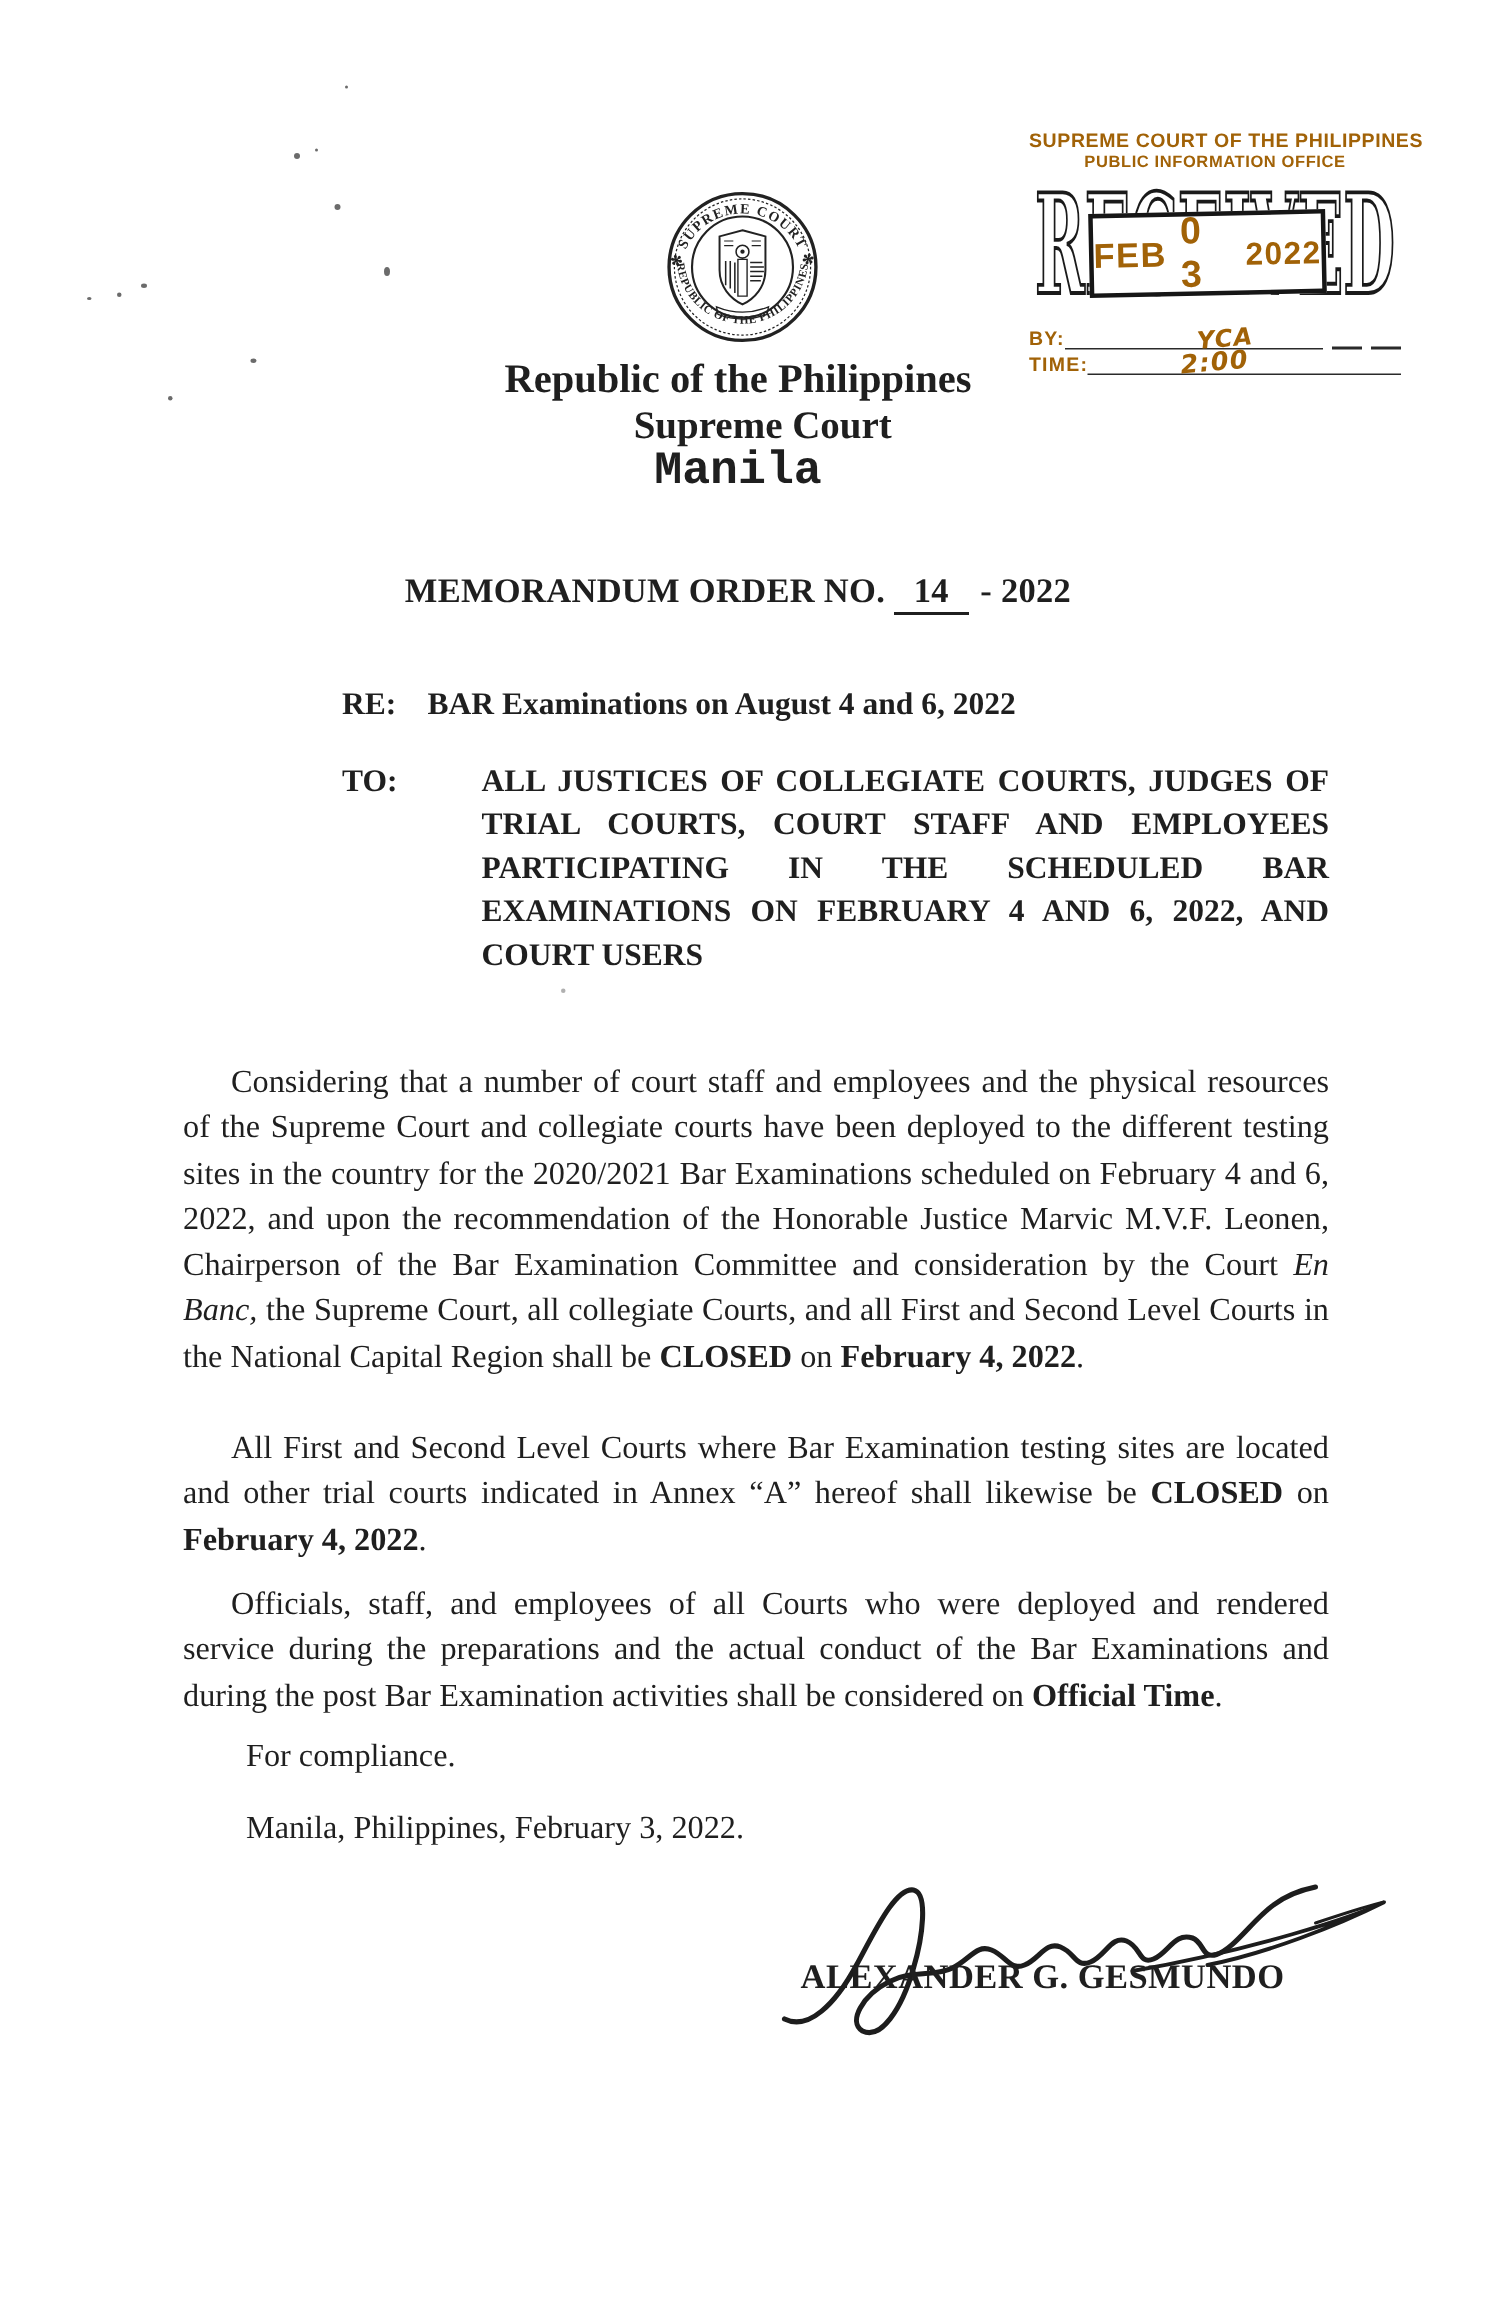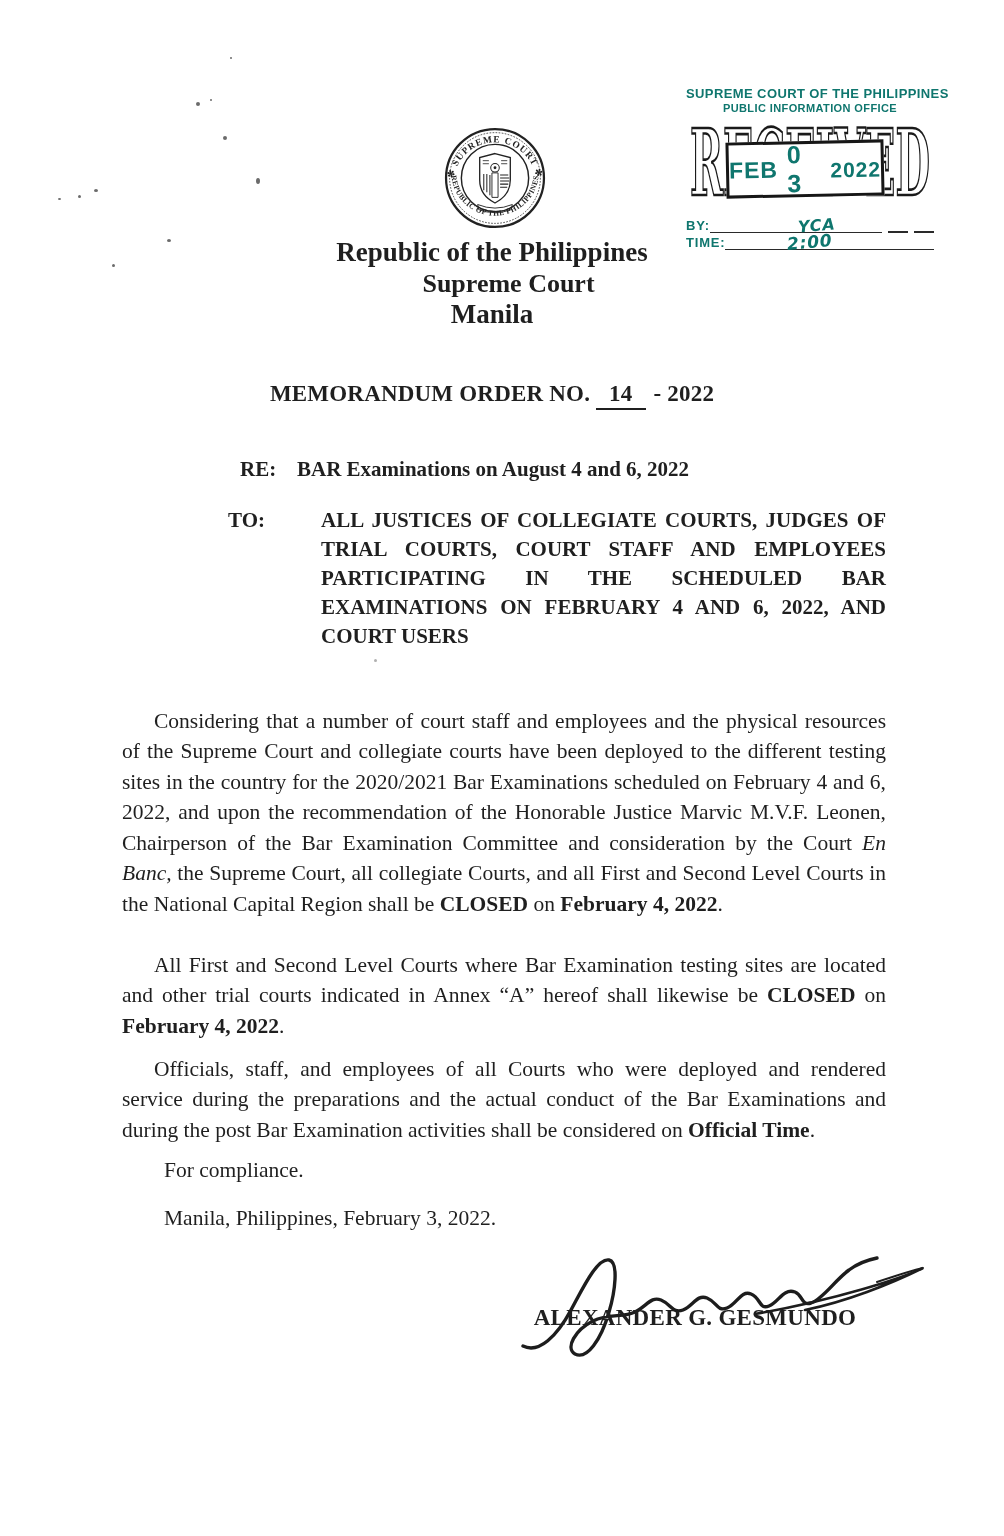--- a/index.html
+++ b/index.html
@@ -7,21 +7,21 @@
     position:relative; width:1004px; height:1536px; margin:0 auto;
     background:#ffffff; overflow:hidden;
     font-family:"Liberation Serif", serif; color:#1f1f1f;
   }
   .speck { position:absolute; background:#3a3a3a; border-radius:50%; opacity:.75; }
 
   
   .seal { position:absolute; left:444px; top:126px; width:102px; height:104px; }
 
   
-  .stamp { position:absolute; left:686px; top:86px; width:248px; color:#0f766e;
+  .stamp { position:absolute; left:686px; top:86px; width:248px; color:#a16207;
            font-family:"Liberation Sans", sans-serif; }
   .stamp-l1 { font-size:13px; font-weight:bold; letter-spacing:.4px; text-align:center; white-space:nowrap; }
   .stamp-l2 { font-size:11px; font-weight:bold; letter-spacing:.4px; text-align:center; margin-top:1px; }
   .received-wrap { position:relative; height:97px; margin-top:2px; }
   .received-svg { position:absolute; left:0; top:0; }
   .date-box { position:absolute; left:40px; top:25px; width:152px; height:50px;
               background:#fff; border:3px solid #161616; transform:rotate(-1.2deg);
               display:flex; align-items:center; justify-content:center; gap:9px; }
   .date-box .d1 { font-size:23px; font-weight:bold; letter-spacing:1px; }
   .date-box .d2 { font-size:25px; font-weight:bold; letter-spacing:3px; }
@@ -34,31 +34,31 @@
   .hand { position:absolute; font-family:"DejaVu Sans", sans-serif; font-style:italic;
           font-size:16px; font-weight:600; bottom:-3px; transform:rotate(-5deg); }
   .hand.by-v { left:88px; }
   .hand.time-v { left:62px; font-size:17px; }
 
   
   .letterhead { position:absolute; left:0; right:20px; top:237px; text-align:center;
                 font-weight:bold; line-height:31px; }
   .lh1 { font-size:27px; }
   .lh2 { font-size:26px;padding-left:33px; }
-  .lh3 { font-size:27px; }
+  .lh3 { font-size:31px;font-family:Liberation Mono, monospace; }
 
   
   .memo-title { position:absolute; left:0; right:20px; top:381px; text-align:center;
                 font-size:23px; font-weight:bold; letter-spacing:.2px; }
   .memo-no { display:inline-block; border-bottom:2px solid #1f1f1f; padding:0 13px 1px 13px; margin:0 8px 0 6px; }
 
   
   .addr-row { position:absolute; left:228px; right:118px; display:grid;
               grid-template-columns:57px 1fr; font-weight:bold; font-size:21px; }
-  .addr-row.re { top:457px;margin-left:12px; }
+  .addr-row.re { top:457px; }
   .addr-row.to { top:506px; line-height:29px;gap:36px; }
   .addr-row.to .addr-text { text-align:justify; }
 
   
   .para { position:absolute; left:122px; right:118px; text-align:justify;
           font-size:21.5px; line-height:30.6px; text-indent:32px; }
   .p1 { top:684px; }
   .p2 { top:928px; }
   .p3 { top:1032px; }
   .closing  { position:absolute; left:164px; top:1158px; font-size:21.5px; }

